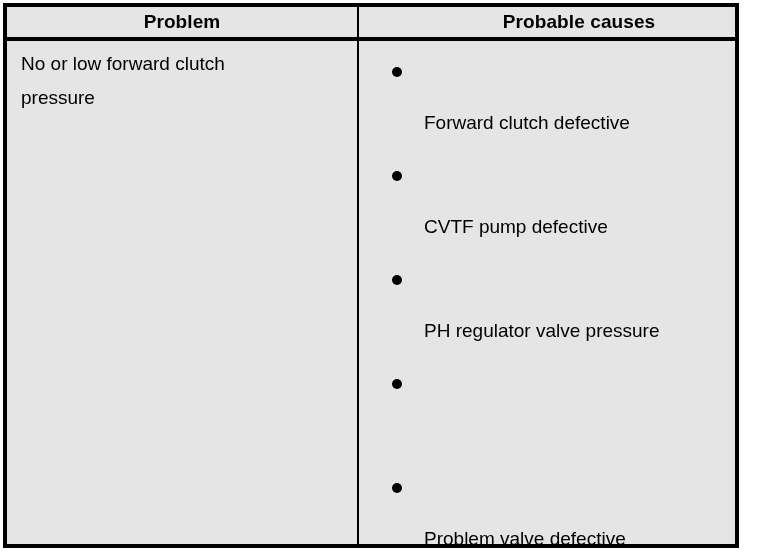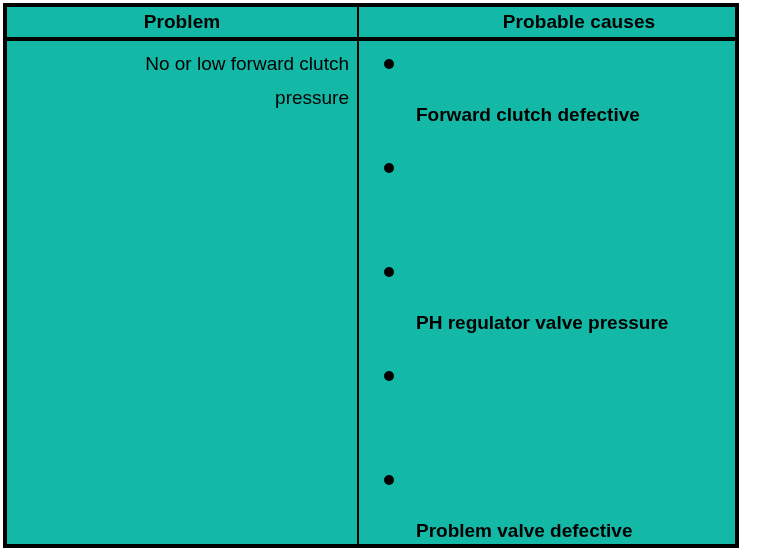--- a/index.html
+++ b/index.html
@@ -24,21 +24,21 @@
 
   
   .table-frame {
     position: absolute;
     left: 3px;
     top: 3px;
     width: 736px;
     height: 545px;
     border: 4px solid #000000;
     box-sizing: border-box;
-    background: #14b8a6;
+    background: #e5e5e5;
     overflow: hidden;
   }
 
   
   .header-row {
     position: absolute;
     left: 0;
     top: 0;
     right: 0;
     height: 34px;
@@ -73,44 +73,42 @@
   .body-area {
     position: absolute;
     left: 0;
     top: 34px;
     right: 0;
     bottom: 0;
   }
 
   .cell-problem {
     position: absolute;
-    left: 0;
+    left: 12px;
     top: 0;
     width: 348px;
     bottom: 0;
     padding: 6px 6px 0 2px;
     box-sizing: border-box;
-    text-align: right;
   }
   .problem-text {
     font-size: 19px;
     line-height: 34px;
     white-space: pre-line;
   }
 
   .cell-causes {
     position: absolute;
     left: 352px;
     top: 0;
     right: 0;
     bottom: 0;
-    padding: 0;
+    padding: 8px;
     box-sizing: border-box;
     overflow: hidden;
-    font-weight: bold;
   }
 
   .cause-group {
     position: relative;
     height: 104px;
   }
   .cause-bullet {
     position: absolute;
     left: 25px;
     top: 18px;
@@ -151,20 +149,21 @@
 
       <div class="cell-causes">
 
         <div class="cause-group">
           <span class="cause-bullet"></span>
           <span class="cause-label">Forward clutch defective</span>
         </div>
 
         <div class="cause-group">
           <span class="cause-bullet"></span>
+          <span class="cause-label">CVTF pump defective</span>
         </div>
 
         <div class="cause-group">
           <span class="cause-bullet"></span>
           <span class="cause-label">PH regulator valve pressure</span>
         </div>
 
         <div class="cause-group">
           <span class="cause-bullet"></span>
         </div>

